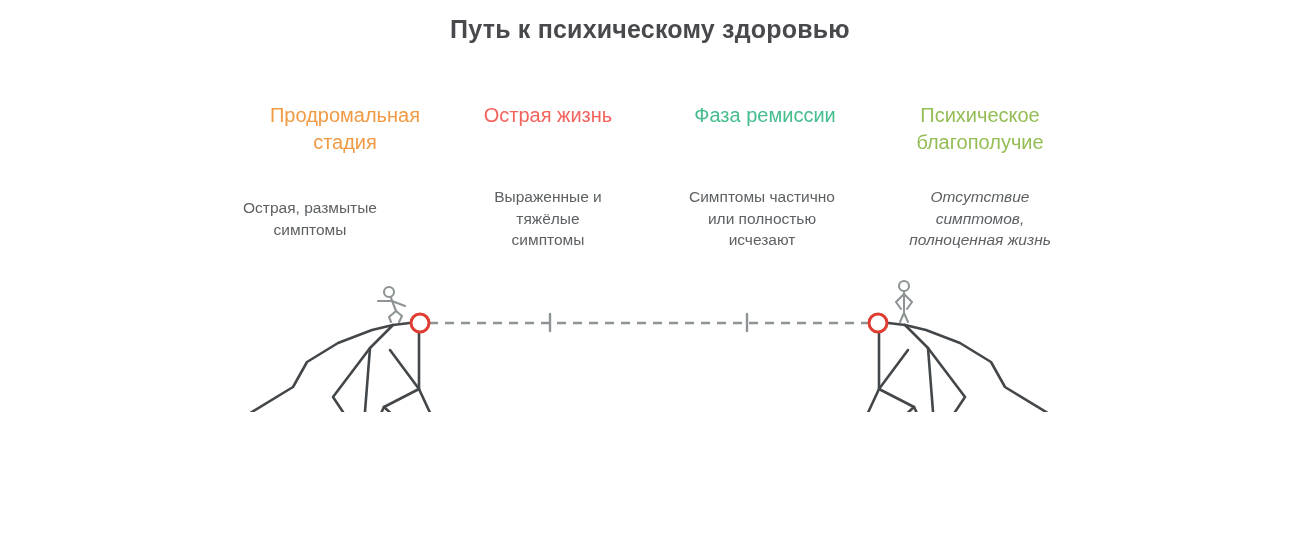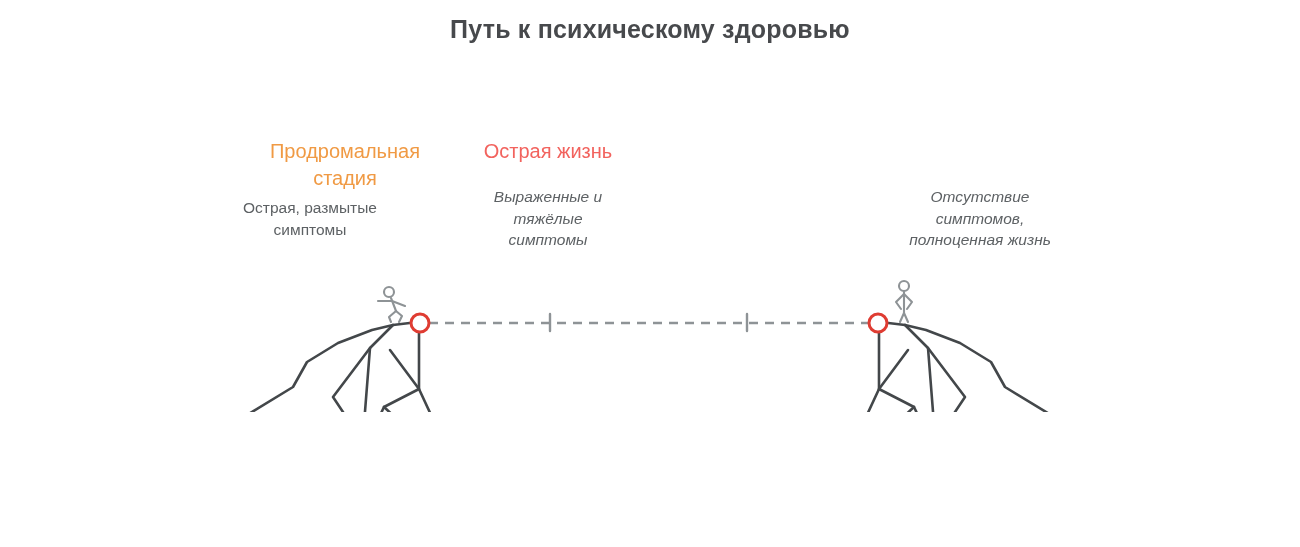--- a/index.html
+++ b/index.html
@@ -19,36 +19,35 @@
     font-size:25px;font-weight:bold;
     color:var(--title_ink,#47494c);
     letter-spacing:.2px;
   }
   .stage-title{
     position:absolute;
     text-align:center;
     font-size:20px;font-weight:500;
     line-height:27px;
     white-space:pre-line;
-    margin-top:36px;
   }
   .stage-desc{
     position:absolute;
     text-align:center;
     font-size:15.5px;font-weight:400;
     line-height:21.5px;
     color:var(--text_gray,#5d6164);
     white-space:pre-line;
   }
   #t1{left:240px;top:102px;width:210px;}
   #t2{left:443px;top:102px;width:210px;}
   #t3{left:660px;top:102px;width:210px;}
   #t4{left:875px;top:102px;width:210px;}
   #d1{left:205px;top:197px;width:210px;}
-  #d2{left:443px;top:186px;width:210px;font-style:italic;}
+  #d2{left:443px;top:186px;width:210px;}
   #d3{left:657px;top:186px;width:210px;}
   #d4{left:875px;top:186px;width:210px;font-style:italic;}
   svg{position:absolute;left:0;top:0;}
   .ink{stroke:var(--cliff_ink,#43474a);fill:none;stroke-width:2.6;stroke-linejoin:round;stroke-linecap:round;}
   .ground{stroke:var(--cliff_ink,#43474a);fill:none;stroke-width:2.8;stroke-linecap:round;}
   .fig{stroke:var(--figure_gray,#8e9396);fill:none;stroke-width:2.1;stroke-linejoin:round;stroke-linecap:round;}
   .rope{stroke:var(--rope_gray,#8e9396);fill:none;stroke-width:2.4;stroke-dasharray:9 7;}
   .tick{stroke:var(--rope_gray,#8e9396);fill:none;stroke-width:2.4;stroke-linecap:round;}
   .wave{stroke:var(--wave_gray,#a9acae);fill:none;stroke-width:2.2;stroke-linecap:round;}
   .anchor{stroke:var(--anchor_red,#df3c32);fill:#fff;stroke-width:3;}
@@ -56,26 +55,32 @@
 </head>
 <body>
 
 <div class="canvas">
 
   <div class="page-title">Путь к психическому здоровью</div>
 
   <div id="t1" class="stage-title" style="color: rgb(240, 154, 68);">Продромальная
 стадия</div>
   <div id="t2" class="stage-title" style="color: rgb(242, 99, 94);">Острая жизнь</div>
+  <div id="t3" class="stage-title" style="color: rgb(69, 189, 141);">Фаза ремиссии</div>
+  <div id="t4" class="stage-title" style="color: rgb(148, 189, 85);">Психическое
+благополучие</div>
 
   <div id="d1" class="stage-desc">Острая, размытые
 симптомы</div>
   <div id="d2" class="stage-desc">Выраженные и
 тяжёлые
 симптомы</div>
+  <div id="d3" class="stage-desc">Симптомы частично
+или полностью
+исчезают</div>
   <div id="d4" class="stage-desc">Отсутствие
 симптомов,
 полноценная жизнь</div>
 
   <svg width="1300" height="547" viewBox="0 0 1300 547">
 
     <path class="ground" d="M 160 511 L 447 511"></path>
     <path class="ground" d="M 836 511 L 1140 511"></path>
 
     <path class="wave" d="M 445 504 q 15 14 30 0 q 15 14 30 0 q 15 14 30 0 q 15 14 30 0 q 15 14 30 0 q 15 14 30 0 q 15 14 30 0 q 15 14 30 0 q 15 14 30 0 q 15 14 30 0 q 15 14 30 0 q 15 14 30 0 q 15 14 30 0"></path>

